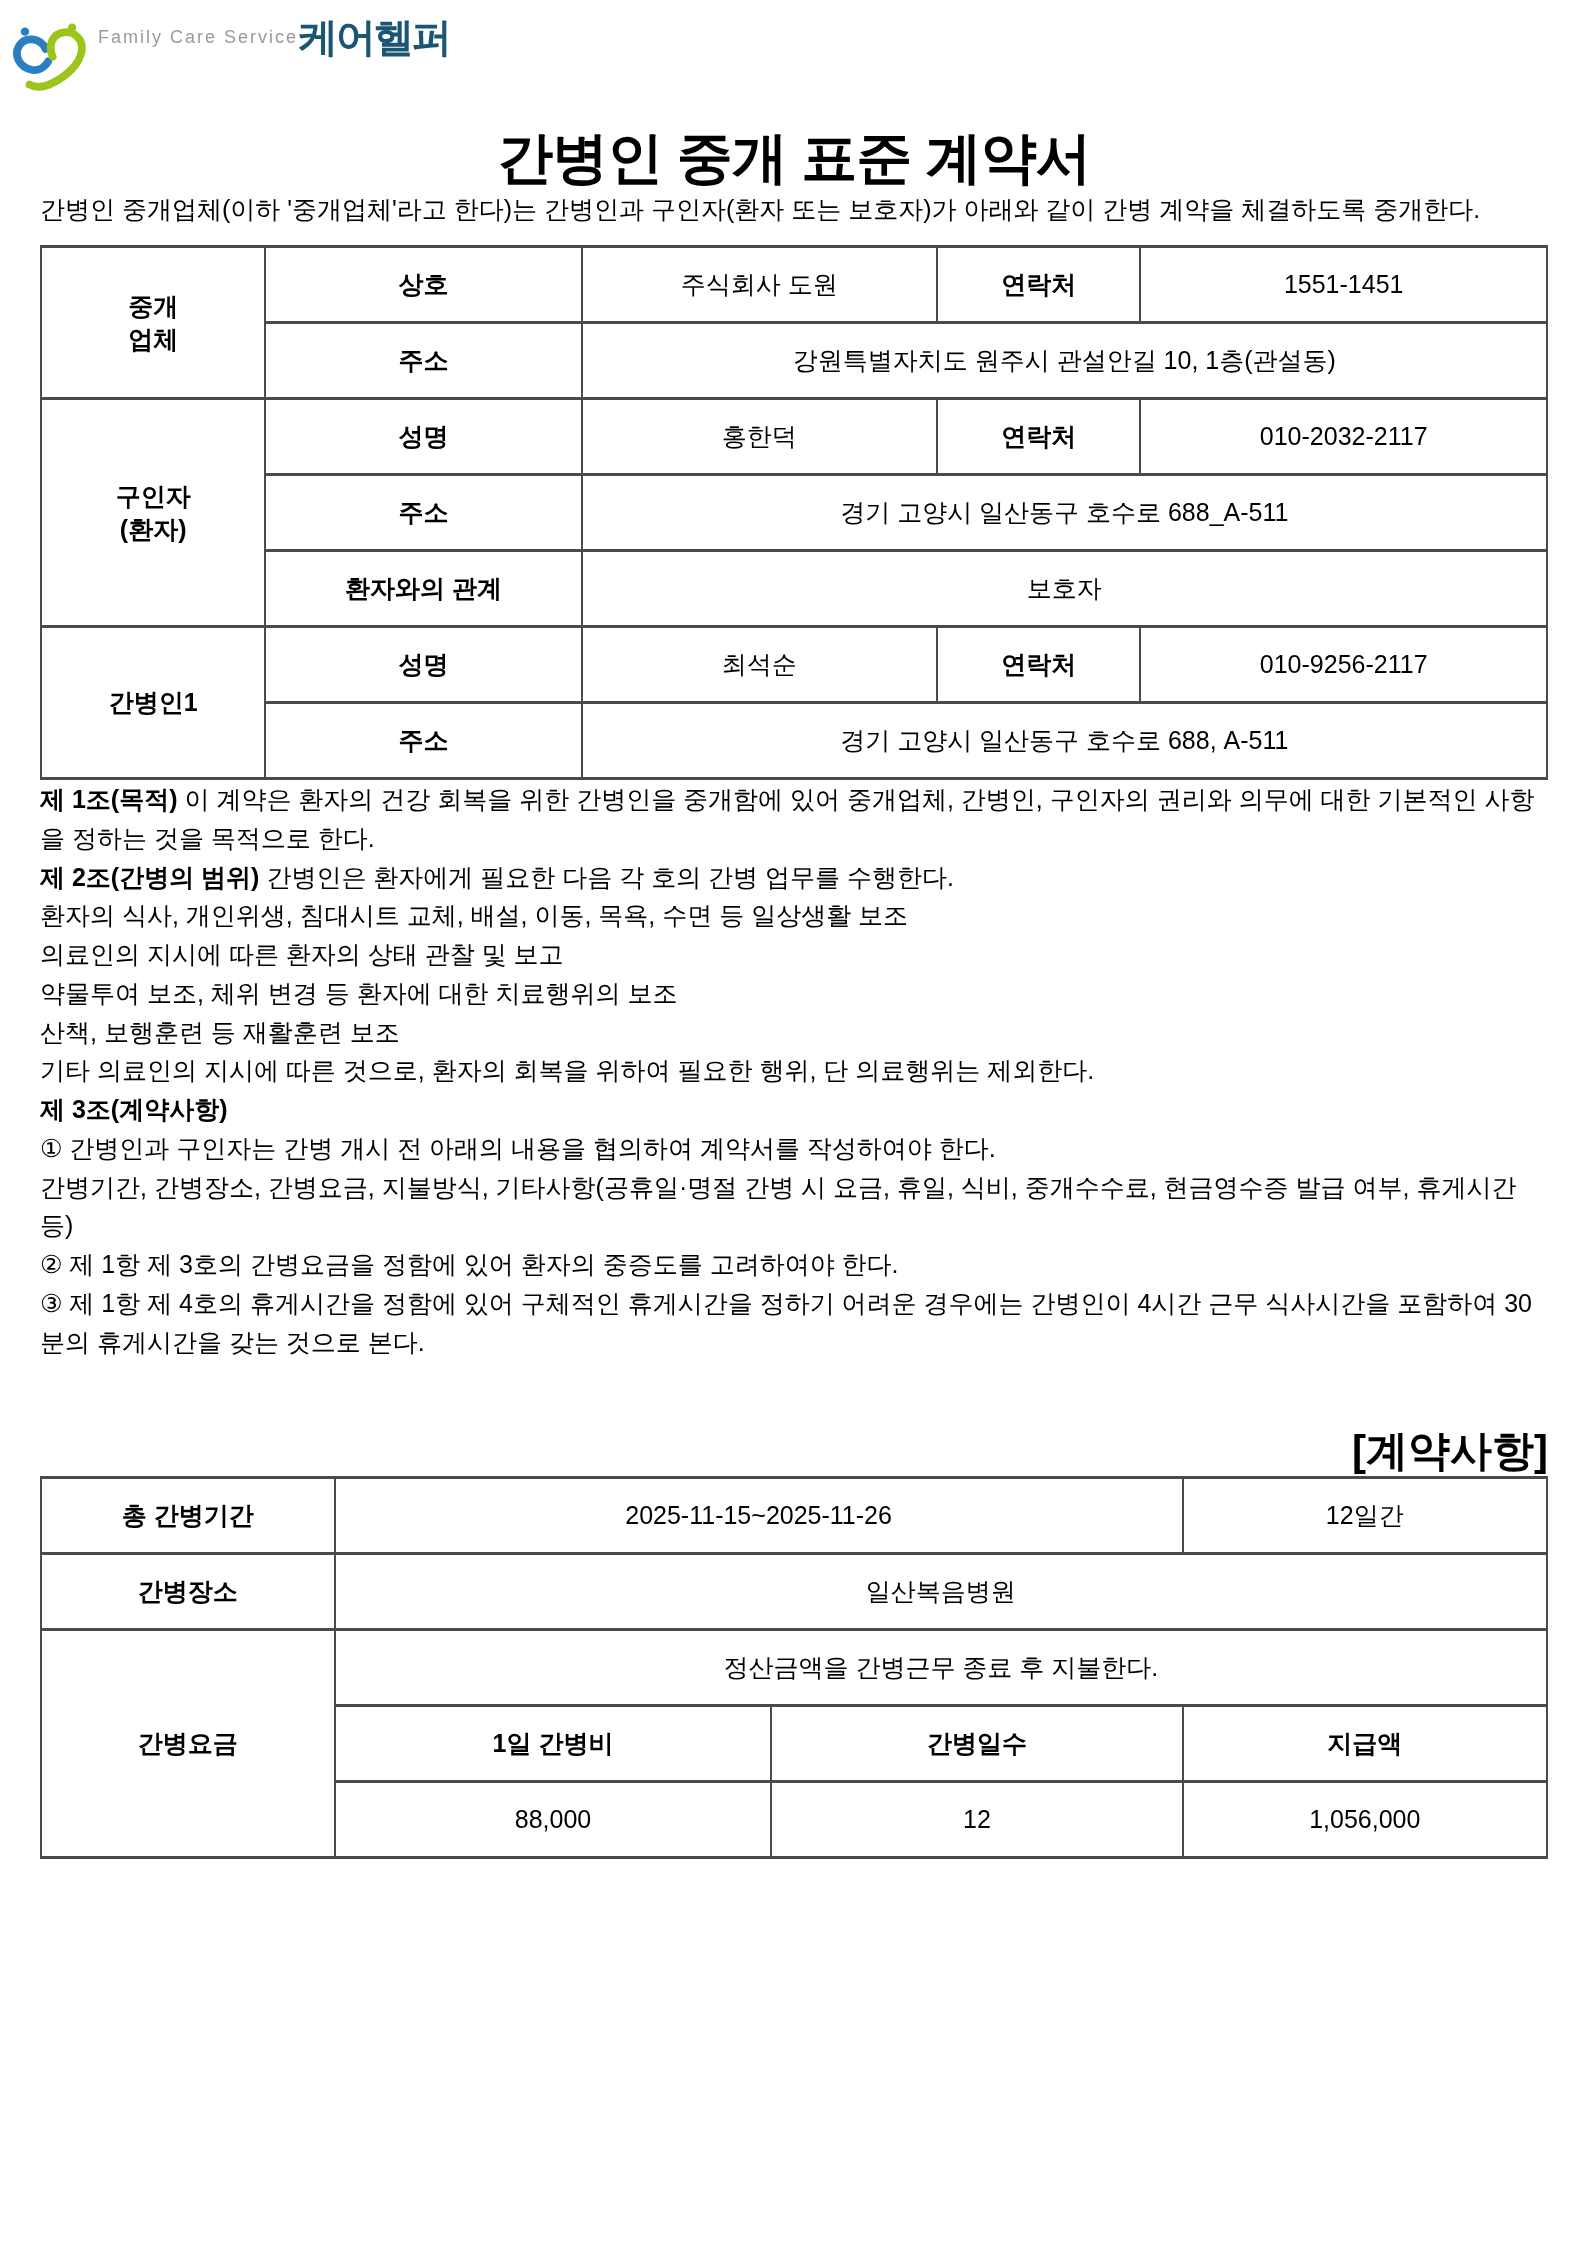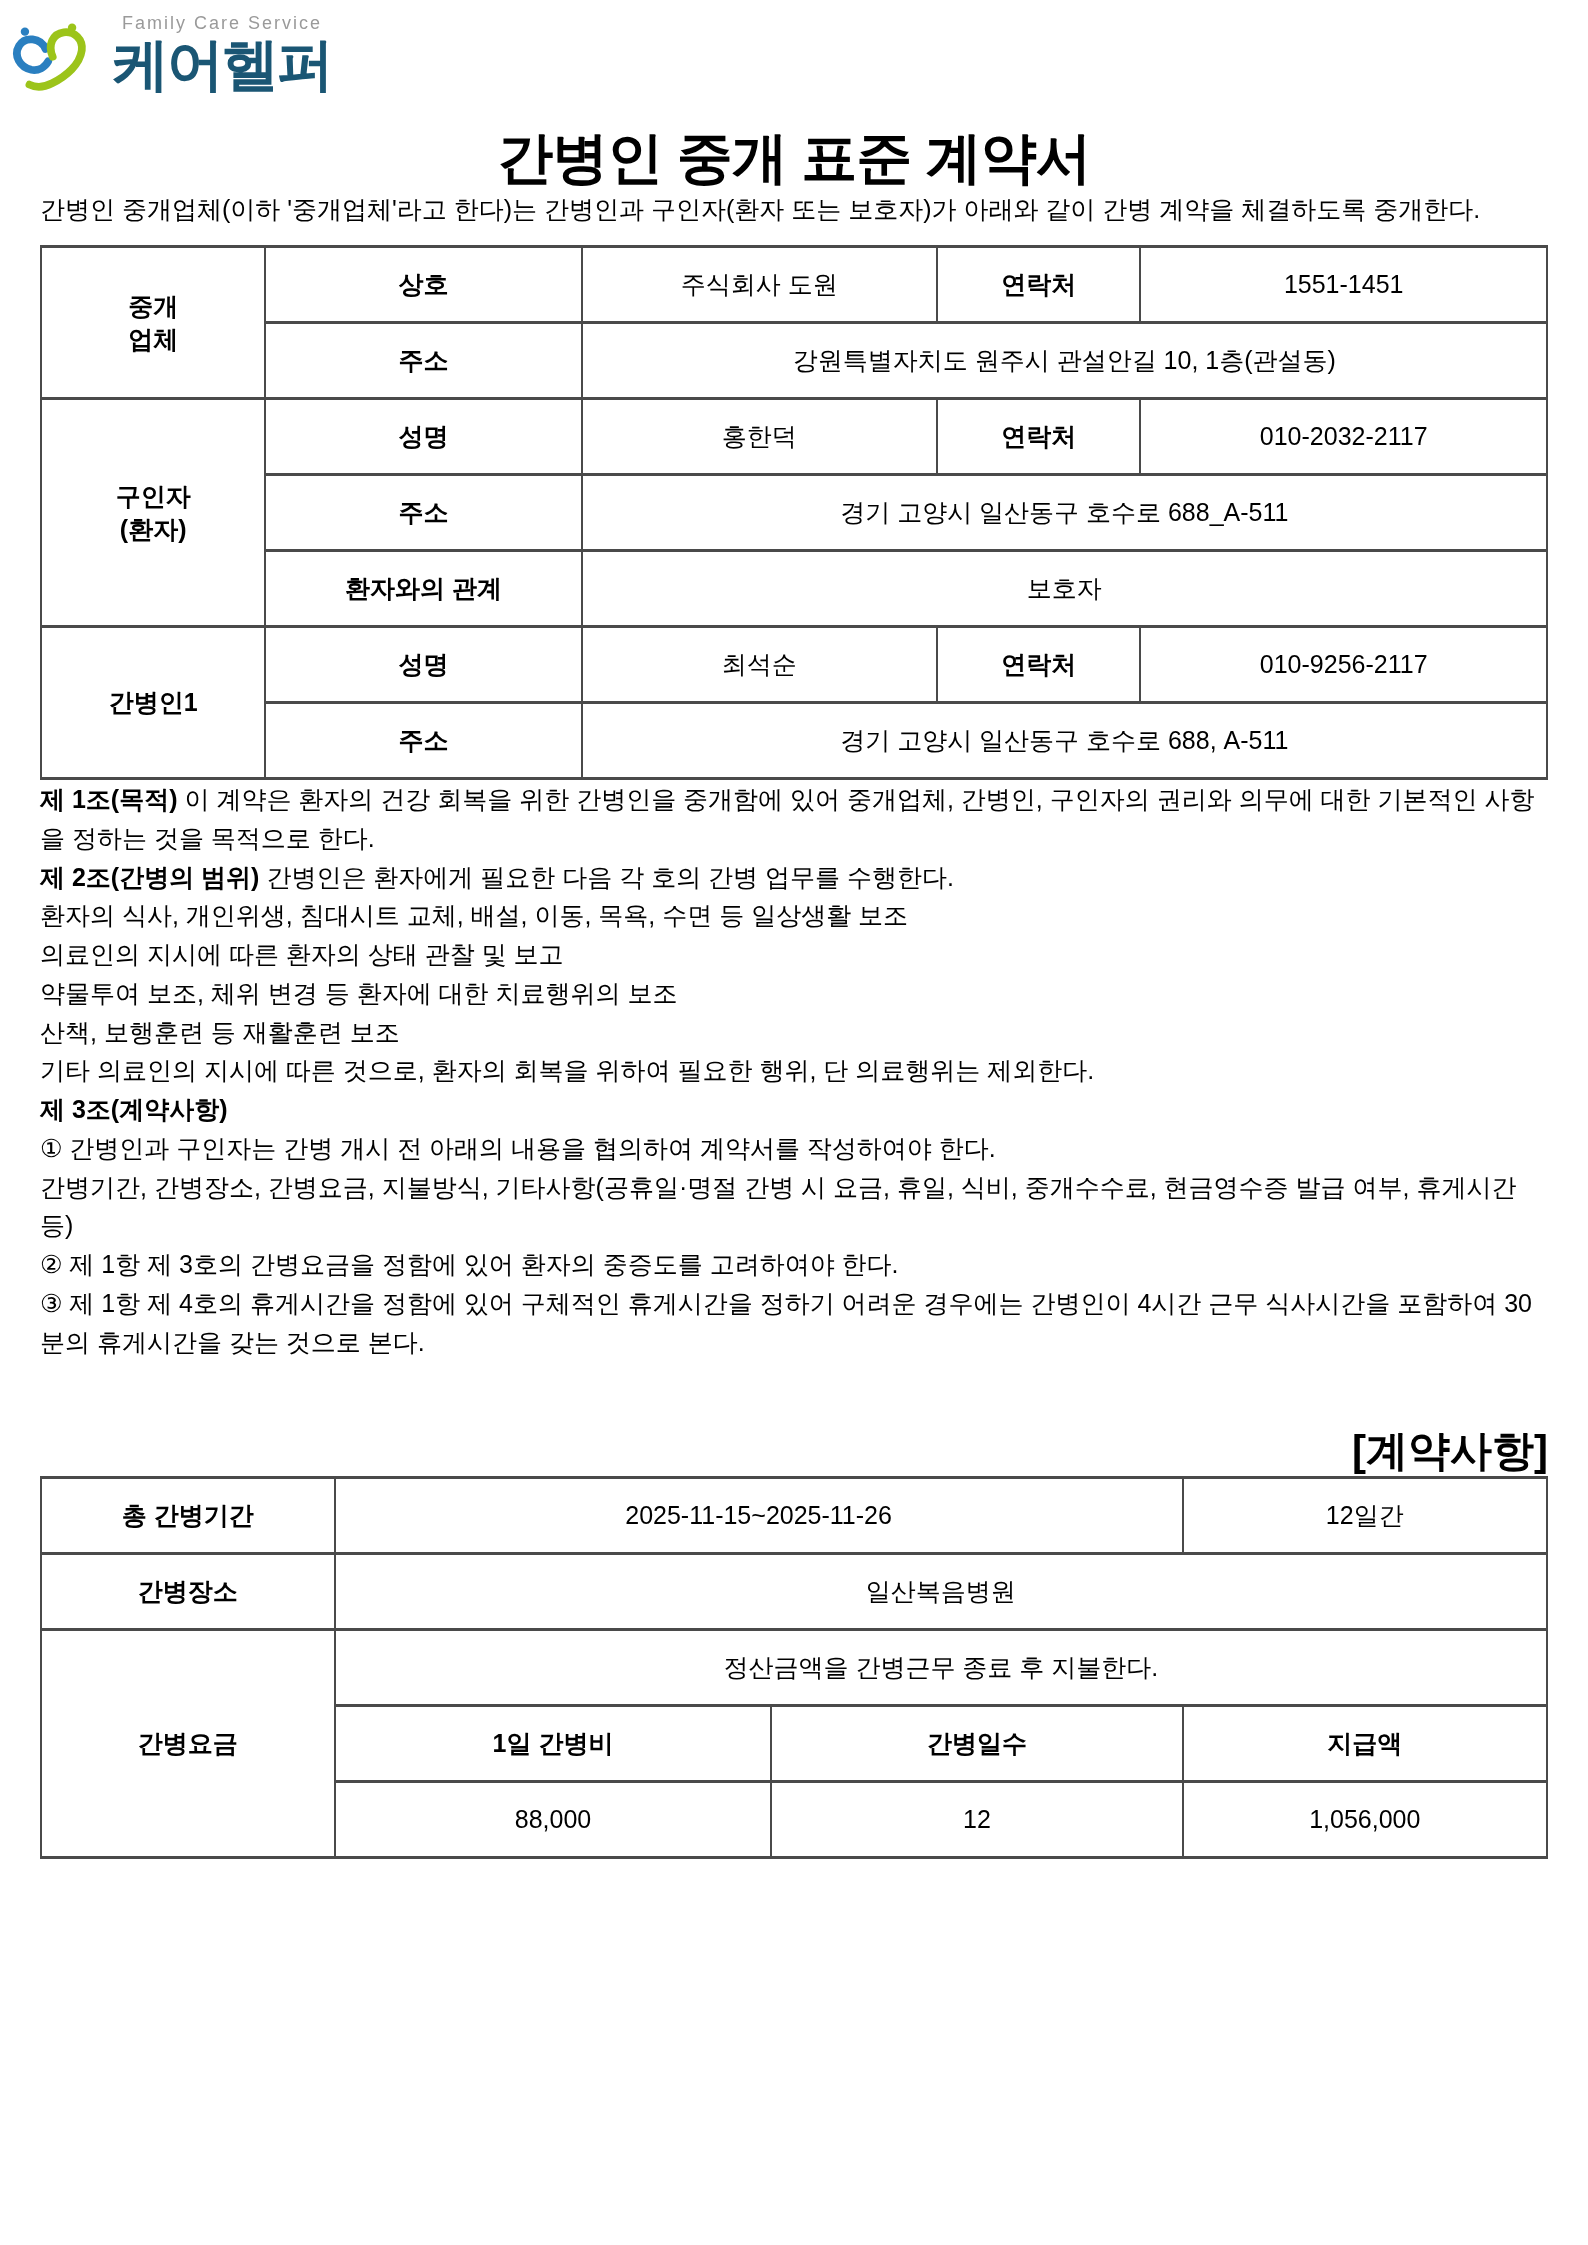--- a/index.html
+++ b/index.html
@@ -4,23 +4,23 @@
 <style>
   html,body{margin:0;padding:0;background:#ffffff;}
   .page{
     width:1588px;height:2245px;position:relative;overflow:hidden;
     background:#fff;color:#000;
     font-family:"Liberation Sans","DejaVu Sans",sans-serif;
   }
   
   .logo{position:absolute;top:10px;left:12px;display:flex;align-items:flex-start;}
   .logo-mark{width:84px;height:104px;flex:0 0 auto;}
-  .logo-text{display:flex;flex-direction:column;align-items:center;margin-left:16px;padding-top:4px;}
+  .logo-text{display:flex;flex-direction:row;align-items:center;margin-left:2px;padding-top:4px;}
   .tagline{font-size:18px;color:#9a9a9a;letter-spacing:2px;line-height:1;}
-  .brand{font-size:57px;font-weight:bold;color:#1a5674;line-height:1.15;letter-spacing:-2px;}
+  .brand{font-size:40px;font-weight:bold;color:#1a5674;line-height:1.15;letter-spacing:-2px;}
   
   h1.title{margin:0;padding-top:126px;text-align:center;font-size:56px;font-weight:bold;letter-spacing:-1px;line-height:1.15;}
   .content{padding:0 40px;}
   p.body{font-size:25px;line-height:1.55;margin:0;word-break:break-all;}
   .pre{white-space:pre-line;}
   .intro{margin-top:52px;}
   .art1{margin-top:44px;}
   .art2{margin-top:56px;}
   .a2-item{margin-top:18px;}
   .art3-h{margin-top:56px;}

